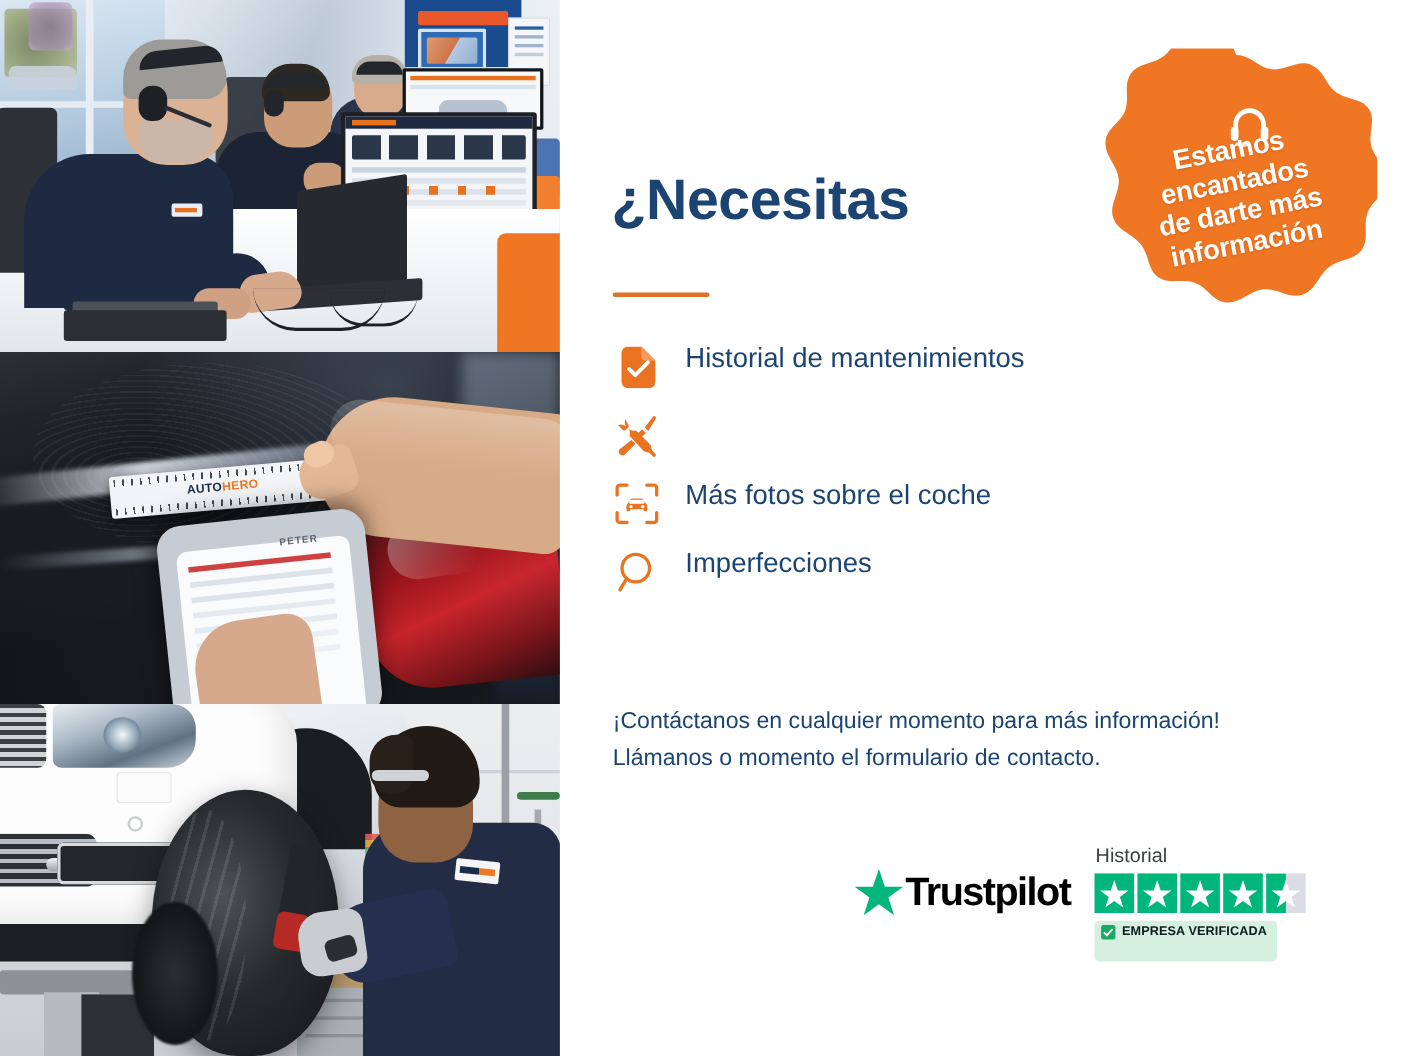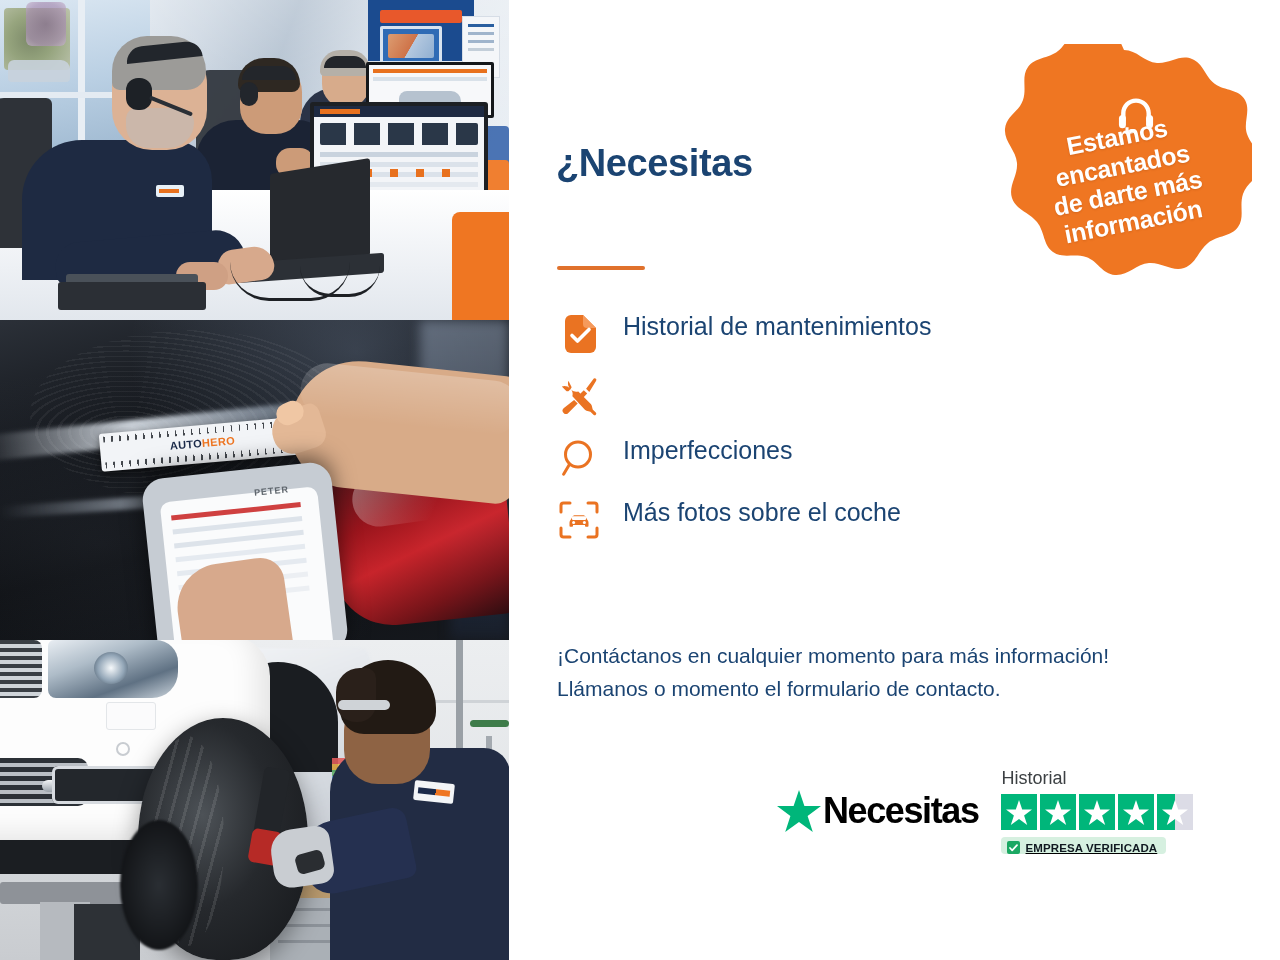--- a/index.html
+++ b/index.html
@@ -231,21 +231,21 @@
     background: #ffffff;
     padding: 0;
   }
 
   .heading {
     position: absolute;
     left: 47px;
     top: 115px;
     width: 470px;
     color: #1b4472;
-    font-size: 38px;
+    font-size: 52px;
     line-height: 1.25;
     font-weight: bold;
     letter-spacing: -0.4px;
   }
   .divider {
     position: absolute;
     left: 48px;
     top: 266px;
     width: 88px;
     height: 4px;
@@ -358,25 +358,24 @@
   }
   .tp-star-box.half { background: #dcdce6; }
   .tp-star-box.half .halffill {
     position: absolute; left: 0; top: 0; width: 50%; height: 100%; background: #00b67a;
   }
   .tp-star-box svg { position: relative; z-index: 2; }
   .tp-verified {
     margin-top: 7px;
     background: #d6f0e0;
     border-radius: 4px;
-    padding: 4px 9px 0 6px;
+    padding: 4px 9px 20px 6px;
     display: inline-flex;
-    align-items: center;
+    align-items: flex-start;
     align-self: flex-start;
-    text-decoration: underline;
   }
   .tp-verified .vcheck {
     width: 13px; height: 13px; background: #1ba863; border-radius: 2px;
     display: flex; align-items: center; justify-content: center; margin-right: 6px;
   }
   .tp-verified .vtext {
     font-size: 11.5px; font-weight: bold; color: #101820; letter-spacing: .1px;
   }
 </style>
 </head>
@@ -557,62 +556,62 @@
               <path d="M34.8 2.6a1.6 1.6 0 0 1 2.2 2.3L30.3 15.9l-3.2-3.2z"></path>
               <path d="M24.8 14.2l3.4 3.4-4.8 4.8-3.4-3.4z"></path>
               <path d="M15.1 23.9l3.6 3.6-9.4 9.4a3.3 3.3 0 0 1-4.7-4.7z"></path>
             </g>
           </svg>
         </span>
       </div>
 
       <div class="feature">
         <span class="ficon">
-          <svg width="36" height="38" viewBox="0 0 36 38" aria-hidden="true">
-            <circle cx="17" cy="15.5" r="12.5" fill="none" stroke="#ea7322" stroke-width="3"></circle>
-            <line x1="8.4" y1="25.4" x2="2.6" y2="35.2" stroke="#ea7322" stroke-width="3" stroke-linecap="round"></line>
-          </svg>
-        </span>
-        <span class="flabel">Imperfecciones</span>
-      </div>
-
-      <div class="feature">
-        <span class="ficon">
           <svg width="40" height="38" viewBox="0 0 40 38" aria-hidden="true">
             <g stroke="#ea7322" stroke-width="3" fill="none" stroke-linecap="round" stroke-linejoin="round">
               <path d="M11 2H4.5A2.5 2.5 0 0 0 2 4.5V11"></path>
               <path d="M29 2h6.5A2.5 2.5 0 0 1 38 4.5V11"></path>
               <path d="M11 36H4.5A2.5 2.5 0 0 1 2 33.5V27"></path>
               <path d="M29 36h6.5a2.5 2.5 0 0 0 2.5-2.5V27"></path>
             </g>
             <g fill="#ea7322">
               <path d="M10.5 21.5c0-1 .5-2 1.2-2.8l1.9-3.1c.5-.9 1.5-1.4 2.5-1.4h7.8c1 0 2 .5 2.5 1.4l1.9 3.1c.7.8 1.2 1.8 1.2 2.8v3.2c0 .6-.5 1.1-1.1 1.1h-1.3c-.6 0-1.1-.5-1.1-1.1v-.8H14v.8c0 .6-.5 1.1-1.1 1.1h-1.3c-.6 0-1.1-.5-1.1-1.1z"></path>
               <rect x="13" y="15.3" width="14" height="3.6" rx="1" fill="#ffffff"></rect>
               <circle cx="14.6" cy="21.6" r="1.5" fill="#ffffff"></circle>
               <circle cx="25.4" cy="21.6" r="1.5" fill="#ffffff"></circle>
             </g>
           </svg>
         </span>
         <span class="flabel">Más fotos sobre el coche</span>
       </div>
 
+      <div class="feature">
+        <span class="ficon">
+          <svg width="36" height="38" viewBox="0 0 36 38" aria-hidden="true">
+            <circle cx="17" cy="15.5" r="12.5" fill="none" stroke="#ea7322" stroke-width="3"></circle>
+            <line x1="8.4" y1="25.4" x2="2.6" y2="35.2" stroke="#ea7322" stroke-width="3" stroke-linecap="round"></line>
+          </svg>
+        </span>
+        <span class="flabel">Imperfecciones</span>
+      </div>
+
 
     </div>
 
     <div class="contact">
       <div>¡Contáctanos en cualquier momento para más información!</div>
       <div>Llámanos o momento el formulario de contacto.</div>
     </div>
 
     <div class="trustpilot">
       <div class="tp-logo">
         <svg width="44" height="42" viewBox="0 0 44 42" aria-hidden="true">
           <path fill="#00b67a" d="M22 0l5.4 16.1H44l-13.4 9.9L35.8 42 22 32l-13.8 10 5.2-16L0 16.1h16.6z"></path>
         </svg>
-        <span class="tp-wordmark">Necesitas</span>
+        <span class="tp-wordmark">Trustpilot</span>
       </div>
       <div class="tp-right">
         <span class="tp-excelente">Historial</span>
         <div class="tp-stars">
           <span class="tp-star-box">
             <svg width="26" height="25" viewBox="0 0 26 25" aria-hidden="true">
                 <path fill="#ffffff" d="M13 0l3.2 9.6H26l-7.9 5.9 3.1 9.5L13 19l-8.2 6 3.1-9.5L0 9.6h9.8z"></path>
               </svg>
           </span>
           <span class="tp-star-box">

